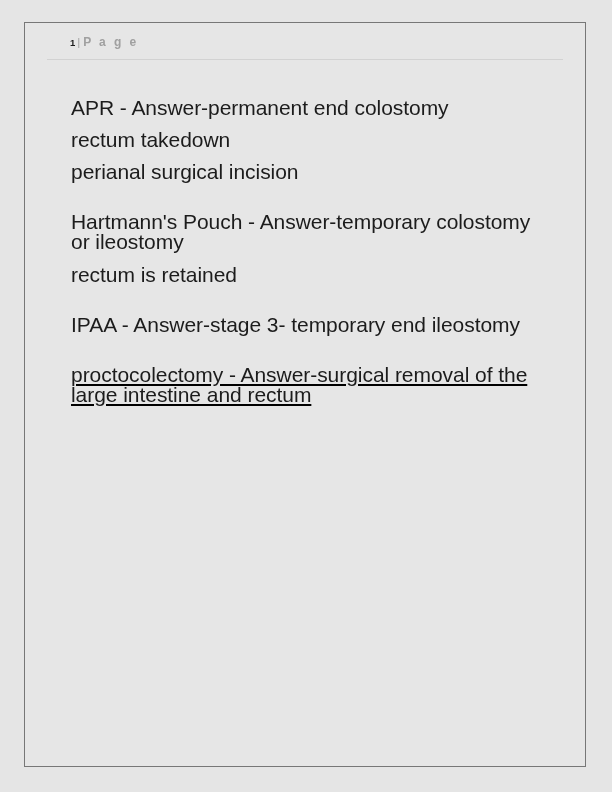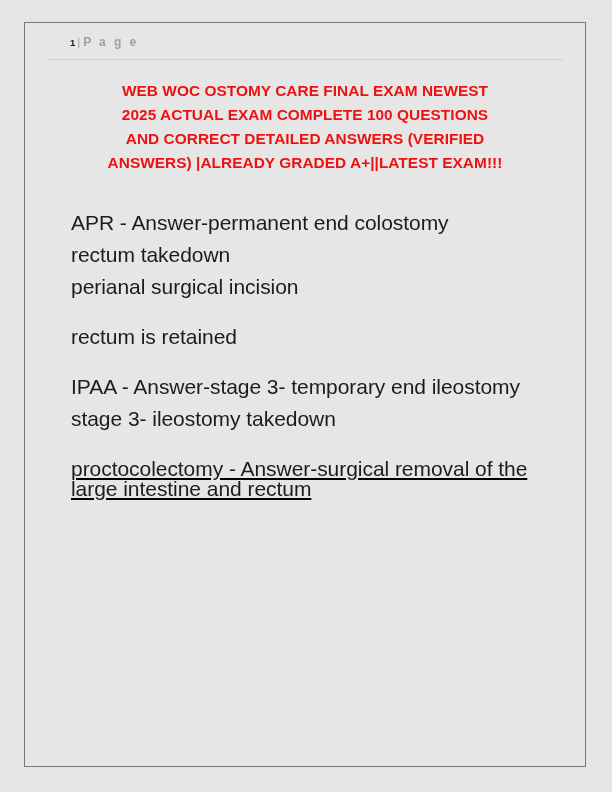--- a/index.html
+++ b/index.html
@@ -108,42 +108,36 @@
 <div class="page-sheet">
   <div class="page-inner">
 
     <div class="page-header">
       <span class="hdr-num">1</span>
       <span class="hdr-sep">|</span>
       <span class="hdr-word">P a g e</span>
     </div>
     <div class="header-rule"></div>
 
-    <div class="doc-title">
-      <span class="tline">WEB WOC OSTOMY CARE FINAL EXAM NEWEST</span>
-      <span class="tline">2025 ACTUAL EXAM COMPLETE 100 QUESTIONS</span>
-      <span class="tline">AND CORRECT DETAILED ANSWERS (VERIFIED</span>
-      <span class="tline">ANSWERS) |ALREADY GRADED A+||LATEST EXAM!!!</span>
-    </div>
 
     <div class="body-area">
 
       <div class="qa-block">
         <p class="qa-line">APR - Answer-permanent end colostomy</p>
         <p class="qa-line">rectum takedown</p>
         <p class="qa-line">perianal surgical incision</p>
       </div>
 
       <div class="qa-block">
+        <p class="qa-line wrapped">Hartmann's Pouch - Answer-temporary colostomy or ileostomy</p>
         <p class="qa-line">rectum is retained</p>
       </div>
 
       <div class="qa-block">
         <p class="qa-line">IPAA - Answer-stage 3- temporary end ileostomy</p>
-        <p class="qa-line">stage 3- ileostomy takedown</p>
       </div>
 
       <div class="qa-block">
         <p class="qa-line wrapped">proctocolectomy - Answer-surgical removal of the large intestine and rectum</p>
       </div>
 
     </div>
   </div>
 </div>
 

